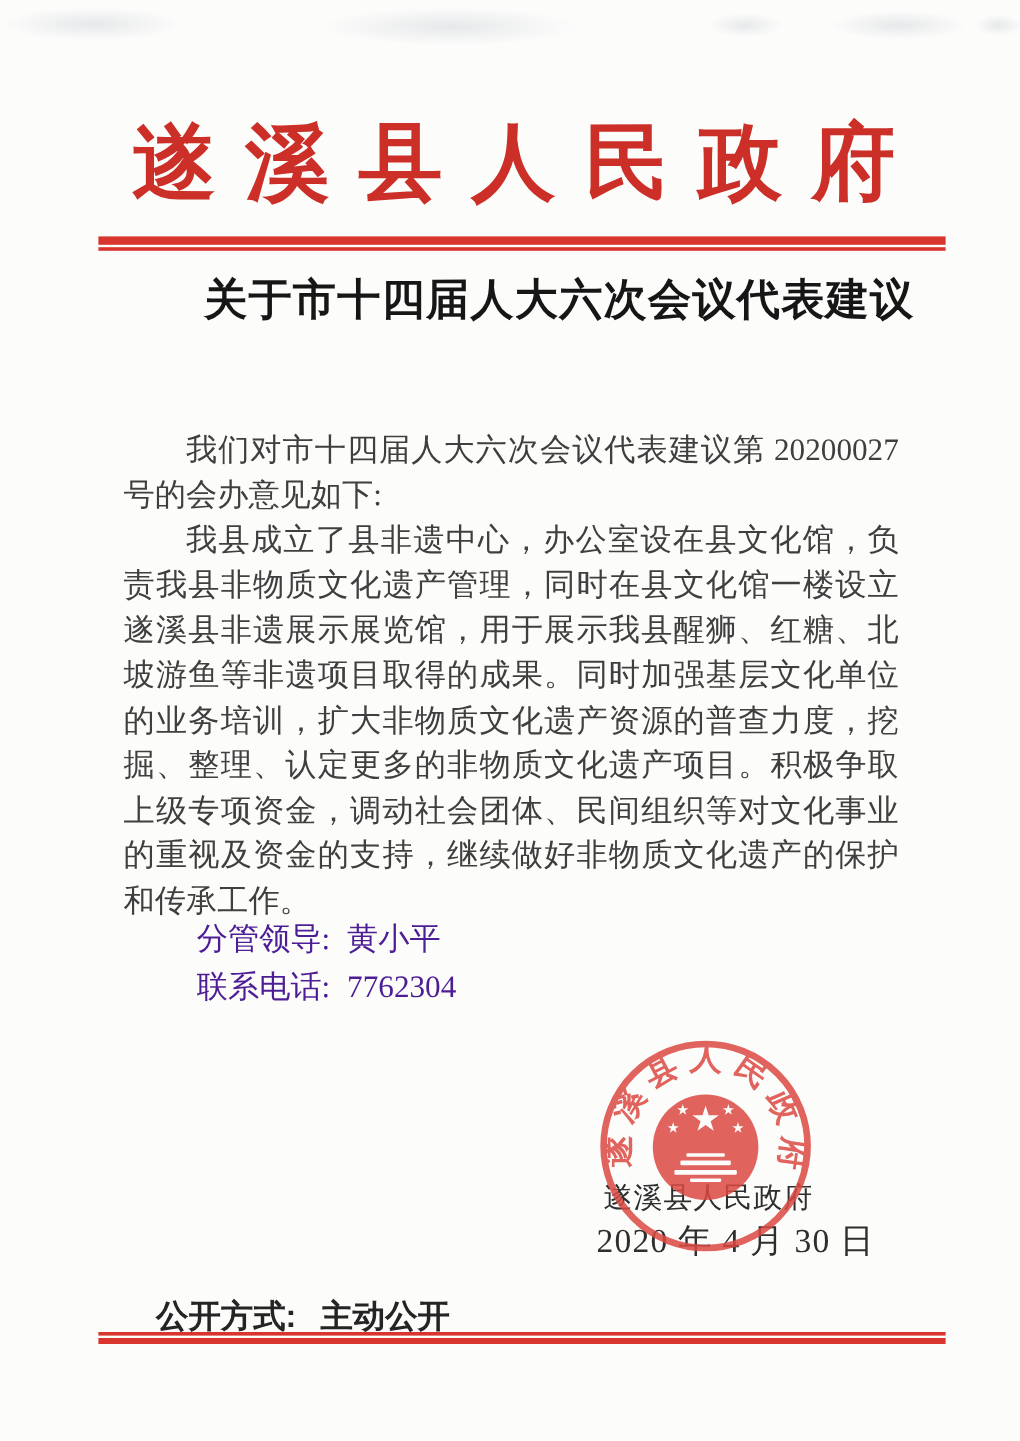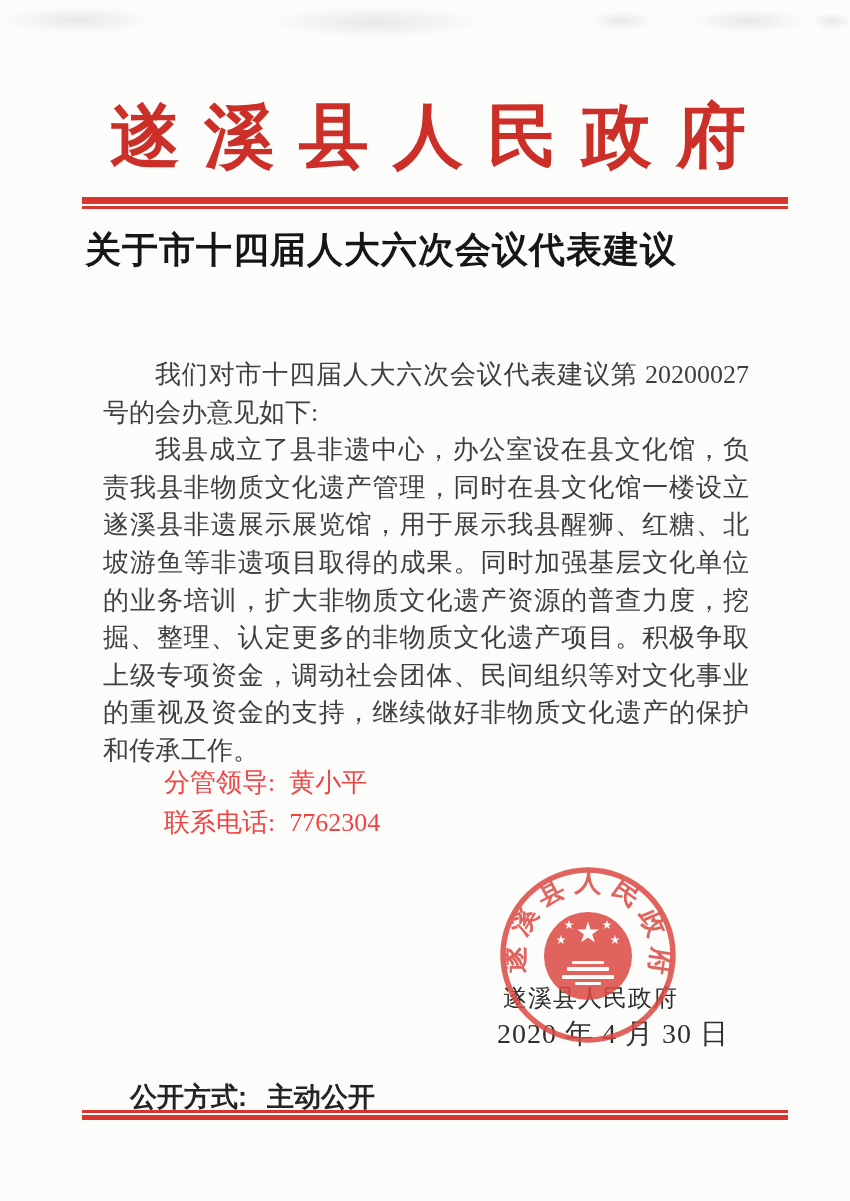--- a/index.html
+++ b/index.html
@@ -29,35 +29,35 @@
   .hr-header { top:197px; }
   .hr-a { height:7px; background:#d8352e; }
   .hr-gap { height:2px; }
   .hr-b { height:3px; background:#d8352e; }
   .hr-footer { top:1110px; }
   .hr-c { height:3px; background:#d8352e; }
   .hr-d { height:5px; background:#d8352e; }
 
   .doc-title {
     position:absolute; top:229px; left:0; width:762px;
-    text-align:center; font-weight:700; color:#161616;
+    text-align:right; font-weight:700; color:#161616;
     font-size:36px; line-height:43px; letter-spacing:1px;
   }
 
   .body-text {
     position:absolute; top:356px; left:103px; width:646px;
     font-size:26px; line-height:37.6px; color:#3f3f3f;
     text-align:justify;
   }
   .body-text p { margin:0; text-indent:2em; }
   .recipient { text-indent:0; }
 
   .contacts {
     position:absolute; top:763px; left:164px;
-    font-size:26px; line-height:40px; color:#ef4444;
+    font-size:26px; line-height:40px; color:#4c1d95;
   }
   .contact-label { margin-right:14px; }
 
   .sig {
     position:absolute; top:982px; left:503px;
     font-size:24px; letter-spacing:1px; color:#2e2e2e;
   }
   .sig-date {
     position:absolute; top:1015px; left:497px;
     font-size:28px; letter-spacing:1px; color:#2e2e2e;

